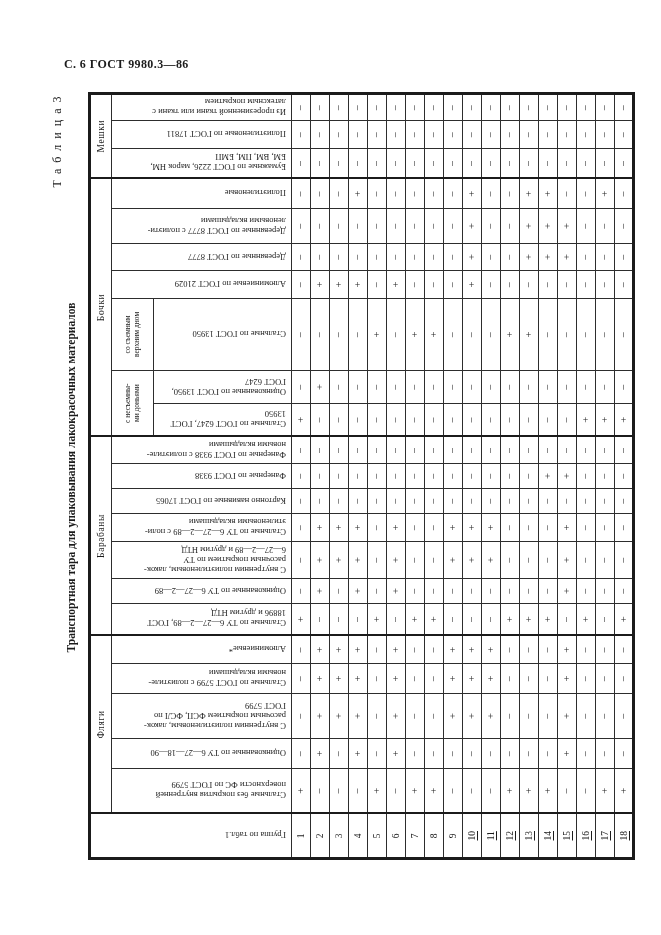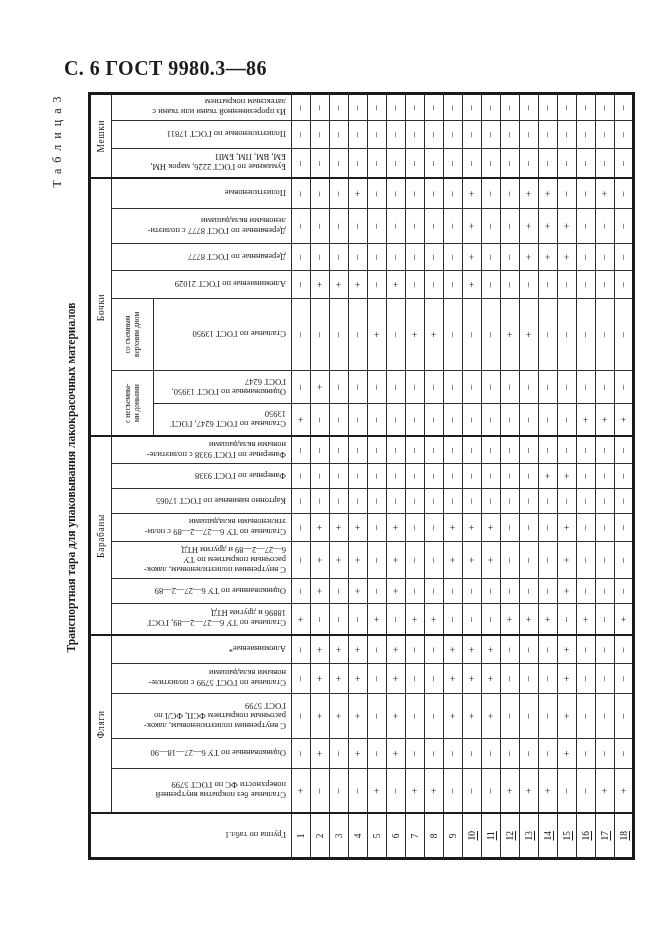--- a/index.html
+++ b/index.html
@@ -1,18 +1,18 @@
 <!DOCTYPE html>
 <html><head>
 <meta charset="utf-8">
 <style>
   html,body{margin:0;padding:0;background:#ffffff;}
   body{width:661px;height:935px;position:relative;overflow:hidden;
        font-family:"Liberation Serif","DejaVu Serif",serif;color:#1c1c1c;}
-  .page-header{position:absolute;left:64px;top:57px;font-size:20px;font-weight:bold;
+  .page-header{position:absolute;left:64px;top:57px;font-size:12px;font-weight:bold;
        letter-spacing:0.4px;white-space:nowrap;}
   
   .rotated{position:absolute;left:0;top:0;width:935px;height:661px;
        transform-origin:0 0;transform:rotate(-90deg) translateX(-935px);}
   .tab-label{position:absolute;top:50px;left:640px;width:200px;text-align:right;
        font-size:12px;letter-spacing:1.5px;white-space:nowrap;}
   .tab-title{position:absolute;top:65px;left:75px;width:765px;text-align:center;
        font-weight:bold;font-size:11.5px;white-space:nowrap;}
   table.gost{position:absolute;left:75px;top:88px;width:765px;
        border-collapse:collapse;table-layout:fixed;border:3px solid #1b1b1b;}

